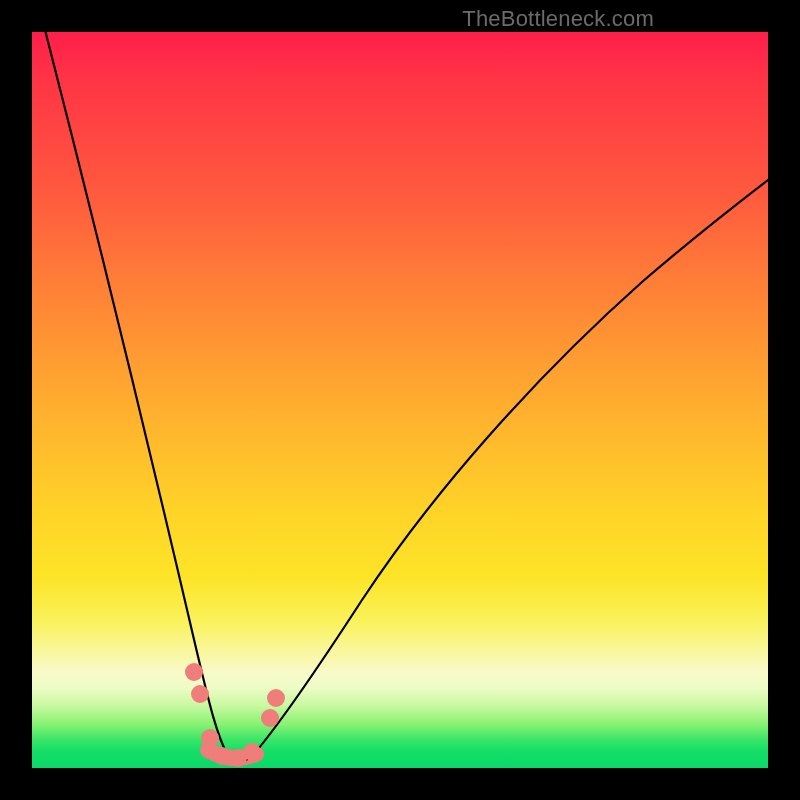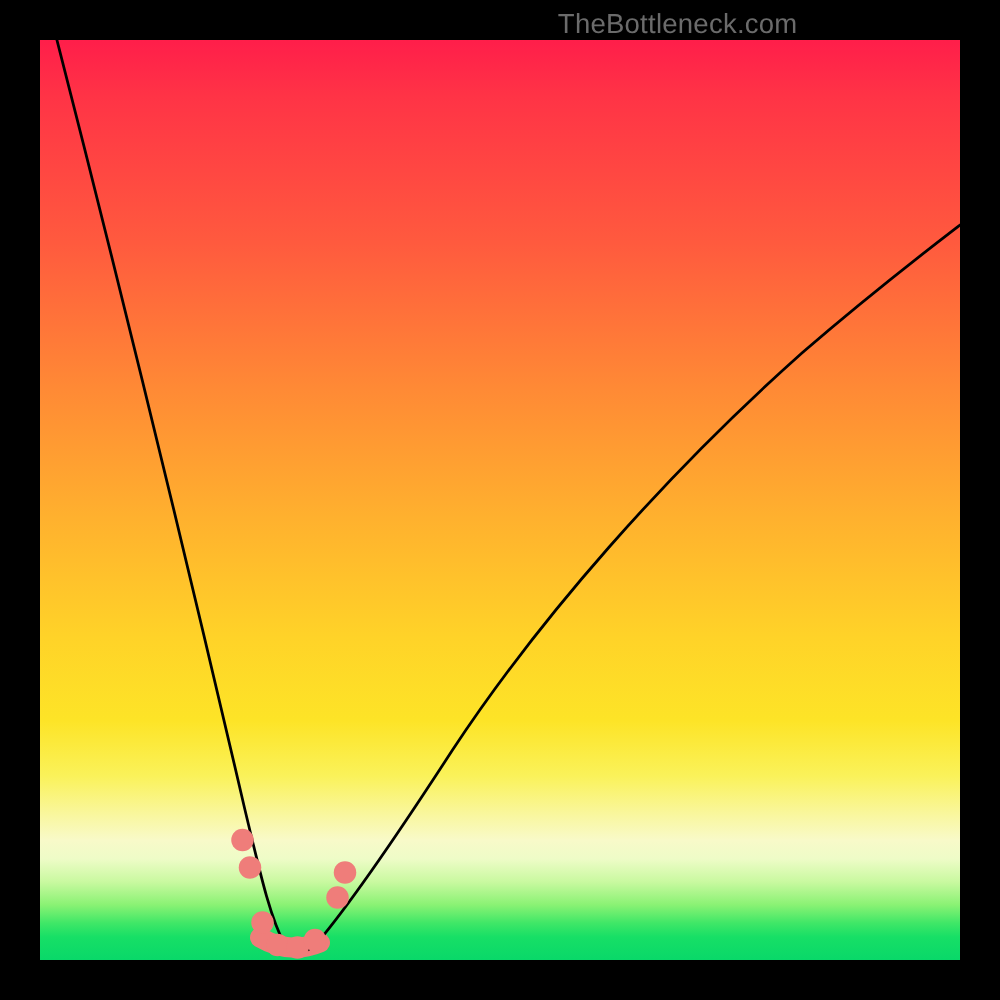--- a/index.html
+++ b/index.html
@@ -11,20 +11,21 @@
     overflow: hidden;
     font-family: Arial, Helvetica, sans-serif;
   }
   .frame {
     position: absolute;
     left: 0;
     top: 0;
     width: 648px;
     height: 800px;
     background: #000;
+    padding-left: 16px;
   }
   .plot-area {
     position: absolute;
     left: 32px;
     top: 32px;
     width: 736px;
     height: 736px;
     overflow: hidden;
     
     background:

